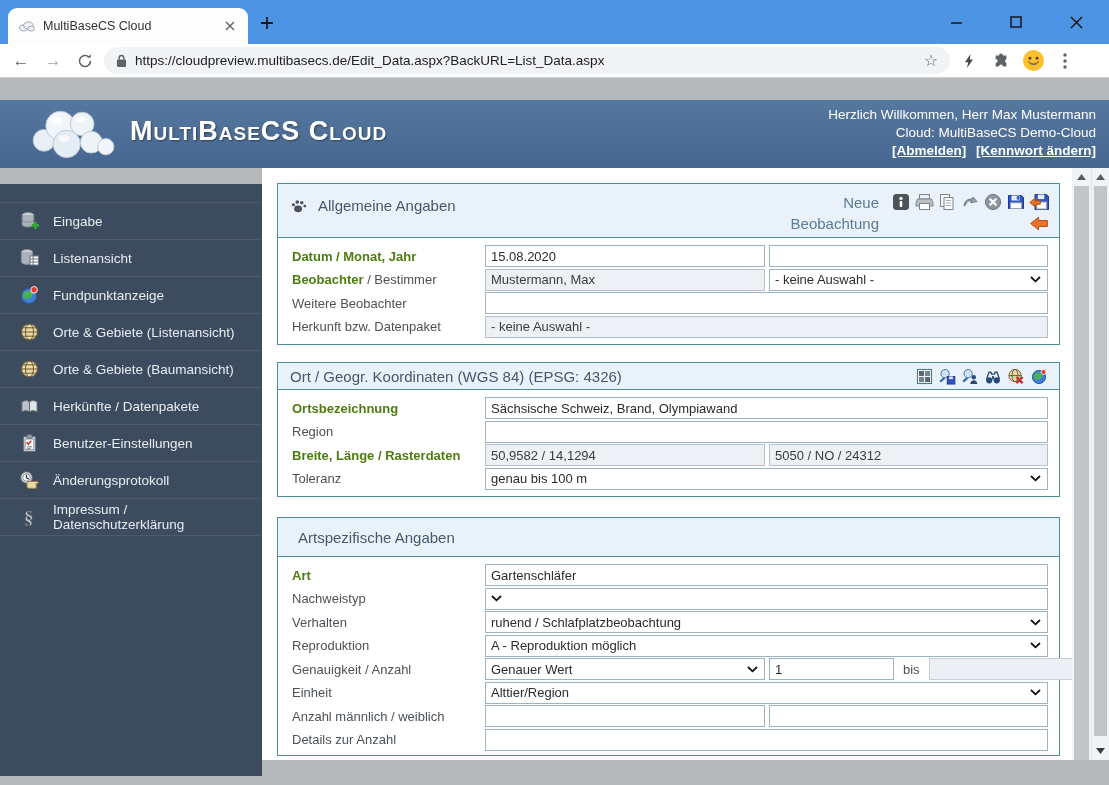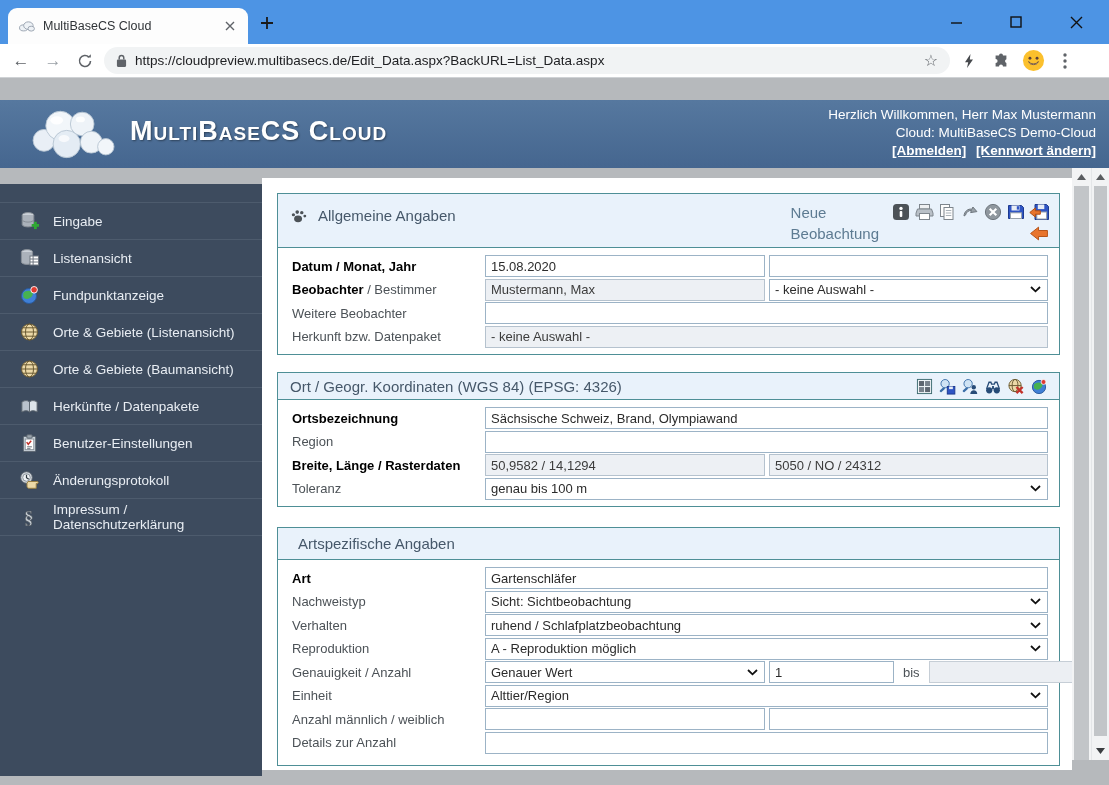--- a/index.html
+++ b/index.html
@@ -38,44 +38,44 @@
   .welcome a{color:#ffffff;font-weight:bold;text-decoration:underline;margin-left:6px;}
 
   
   .sidebar{position:absolute;left:0;top:184px;width:262px;height:592px;background:#3d4b5e;}
   .menu{margin-top:18px;border-top:1px solid #4d5b6d;}
   .side-item{height:37px;border-bottom:1px solid #4d5b6d;display:flex;align-items:center;
              padding-left:18px;gap:13px;color:#e8edf3;font-size:13.5px;cursor:pointer;}
   .side-item .sic{width:22px;height:21px;flex:none;display:flex;align-items:center;justify-content:center;}
 
   
-  .content{position:absolute;left:262px;top:168px;width:810px;height:592px;background:#ffffff;margin-top:10px;}
+  .content{position:absolute;left:262px;top:168px;width:810px;height:592px;background:#ffffff;}
   .panel{position:absolute;left:15px;width:783px;border:1px solid #4e8f96;background:#fff;}
   .panel-head{background:#e9f2fb;border-bottom:1px solid #4e8f96;display:flex;align-items:center;
               padding:0 10px 0 12px;}
   .panel-title{font-size:15px;color:#46586a;}
   #panel-general{top:15px;height:162px;}
   #panel-general .panel-head{height:54px;align-items:flex-start;padding-top:9px;}
   #panel-location{top:194px;height:135px;}
   #panel-location .panel-head{height:27px;gap:16px;}
   #panel-species{top:349px;height:239px;}
-  #panel-species .panel-head{height:32px;padding-left:20px;}
+  #panel-species .panel-head{height:39px;padding-left:20px;}
 
   .titlewrap{display:flex;align-items:center;gap:9px;margin-top:3px;}
   .actions{margin-left:auto;display:grid;grid-template-columns:auto auto;column-gap:12px;row-gap:3px;align-items:center;}
-  .a-text{text-align:left;color:#5d7b92;font-size:15px;}
+  .a-text{text-align:right;color:#5d7b92;font-size:15px;}
   .a-icons{display:flex;gap:3px;align-items:center;}
   .a-arrow{display:flex;justify-content:flex-end;}
   .tbic{width:20px;height:18px;display:flex;align-items:center;justify-content:center;cursor:pointer;}
   .locicons{margin-left:auto;display:flex;gap:3px;align-items:center;}
 
   .panel-body{padding:7px 11px 0 14px;}
   .frow{display:flex;align-items:center;height:22px;margin-bottom:1.5px;}
   .flabel{width:193px;flex:none;font-size:13px;color:#4c5257;}
-  .flabel b{color:#000000;}
+  .flabel b{color:#4d7c0f;}
   .fctrl{display:flex;flex:1;gap:4px;align-items:center;}
   .inp{height:22px;border:1px solid #9cb3c6;background:#fff;font-family:"Liberation Sans",sans-serif;
        font-size:13px;color:#2b2b2b;padding:0 5px;outline:none;}
   .c1{width:280px;flex:none;}
   .grow{flex:1;min-width:0;}
   .ro{background:#edf0f4;border-color:#b5c2ce;color:#3c3c3c;}
   .dis{background:#eceff3;border-color:#c6ced6;}
   .fsel{height:22px;border:1px solid #9cb3c6;background:#fff;display:flex;align-items:center;
         padding:0 6px 0 5px;font-size:13px;color:#2b2b2b;cursor:default;}
   .fsel .seltxt{flex:1;white-space:nowrap;overflow:hidden;}
@@ -509,21 +509,20 @@
         <div class="frow">
           <span class="flabel"><b>Art</b></span>
           <div class="fctrl">
             <input class="inp grow" value="Gartenschläfer" style="">
           </div>
         </div>
         <div class="frow">
           <span class="flabel">Nachweistyp</span>
           <div class="fctrl">
             <div class="fsel grow">
-              <span class="seltxt">Sicht: Sichtbeobachtung</span>
               <svg class="chev" width="11" height="7" viewBox="0 0 11 7">
                   <path d="M1 1l4.5 4.3L10 1" stroke="#111" stroke-width="1.8" fill="none"></path>
                 </svg>
             </div>
           </div>
         </div>
         <div class="frow">
           <span class="flabel">Verhalten</span>
           <div class="fctrl">
             <div class="fsel grow">

